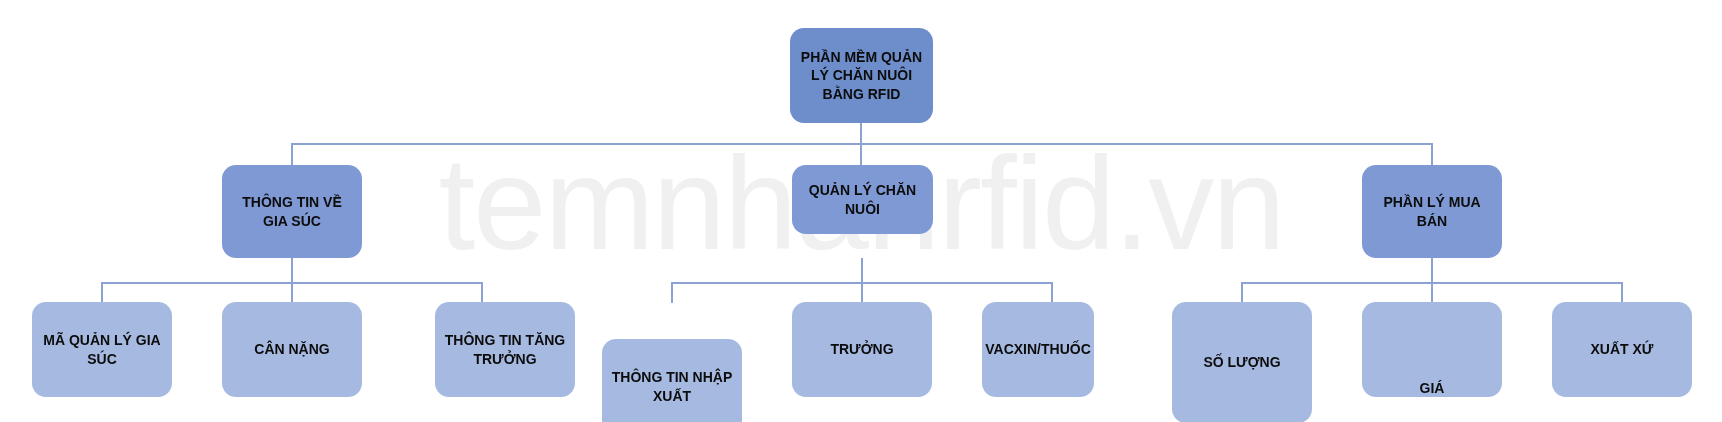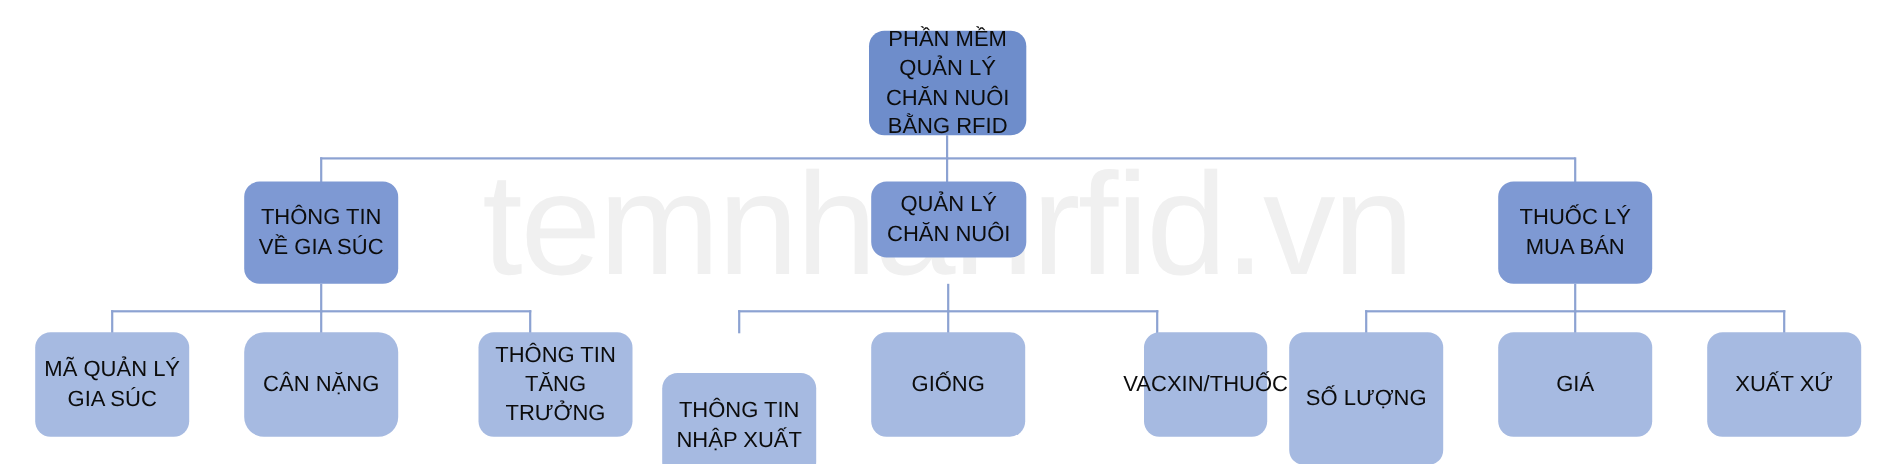--- a/index.html
+++ b/index.html
@@ -10,21 +10,21 @@
   .watermark {
     position:absolute; top:128px; left:50%; transform:translateX(-50%);
     font-size:132px; font-weight:400; letter-spacing:-2px;
     color:var(--watermark, #f0f0f0); white-space:nowrap; z-index:0;
     user-select:none;
   }
   .node {
     position:absolute; z-index:2; box-sizing:border-box;
     display:flex; align-items:center; justify-content:center;
     text-align:center; padding:0 7px;
-    font-weight:normal; font-size:20px; line-height:1.32;
+    font-weight:bold; font-size:14px; line-height:1.32;
     color:#0c0c0c; border-radius:14px;
   }
   .node.root   { background:var(--root-fill,   #6E8DCB); }
   .node.branch { background:var(--branch-fill, #7E99D3); }
   .node.leaf   { background:var(--leaf-fill,   #A6BAE1); }
   .line {
     position:absolute; z-index:1; background:var(--connector, #8CA2D2);
   }
 </style>
 </head>
@@ -62,44 +62,44 @@
     <span>PHẦN MỀM QUẢN LÝ CHĂN NUÔI BẰNG RFID</span>
   </div>
 
   <div class="node branch" style="left:222px; top:165px; width:140px; height:93px;">
     <span>THÔNG TIN VỀ GIA SÚC</span>
   </div>
   <div class="node branch" style="left:792px; top:165px; width:141px; height:69px;justify-content:flex-end;">
     <span>QUẢN LÝ CHĂN NUÔI</span>
   </div>
   <div class="node branch" style="left:1362px; top:165px; width:140px; height:93px;">
-    <span>THUỐC LÝ MUA BÁN</span>
+    <span>PHẦN LÝ MUA BÁN</span>
   </div>
 
   <div class="node leaf" style="left:32px; top:302px; width:140px; height:95px;">
     <span>MÃ QUẢN LÝ GIA SÚC</span>
   </div>
-  <div class="node leaf" style="left:222px; top:302px; width:140px; height:95px;border-radius:18px;">
+  <div class="node leaf" style="left:222px; top:302px; width:140px; height:95px;">
     <span>CÂN NẶNG</span>
   </div>
   <div class="node leaf" style="left:435px; top:302px; width:140px; height:95px;">
     <span>THÔNG TIN TĂNG TRƯỞNG</span>
   </div>
   <div class="node leaf" style="left:602px; top:302px; width:140px; height:95px;margin-top:37px;">
     <span>THÔNG TIN NHẬP XUẤT</span>
   </div>
   <div class="node leaf" style="left:792px; top:302px; width:140px; height:95px;">
-    <span>GIỐNG</span>
+    <span>TRƯỞNG</span>
   </div>
-  <div class="node leaf" style="left:1040px; top:302px; width:112px; height:95px;">
+  <div class="node leaf" style="left:982px; top:302px; width:112px; height:95px;">
     <span>VACXIN/THUỐC</span>
   </div>
   <div class="node leaf" style="left:1172px; top:302px; width:140px; height:121px;">
     <span>SỐ LƯỢNG</span>
   </div>
-  <div class="node leaf" style="left:1362px; top:302px; width:140px; height:95px;">
+  <div class="node leaf" style="left:1362px; top:302px; width:140px; height:95px;align-items:flex-end;">
     <span>GIÁ</span>
   </div>
   <div class="node leaf" style="left:1552px; top:302px; width:140px; height:95px;align-items:center;">
     <span>XUẤT XỨ</span>
   </div>
 
 </div>
 
 </body></html>

